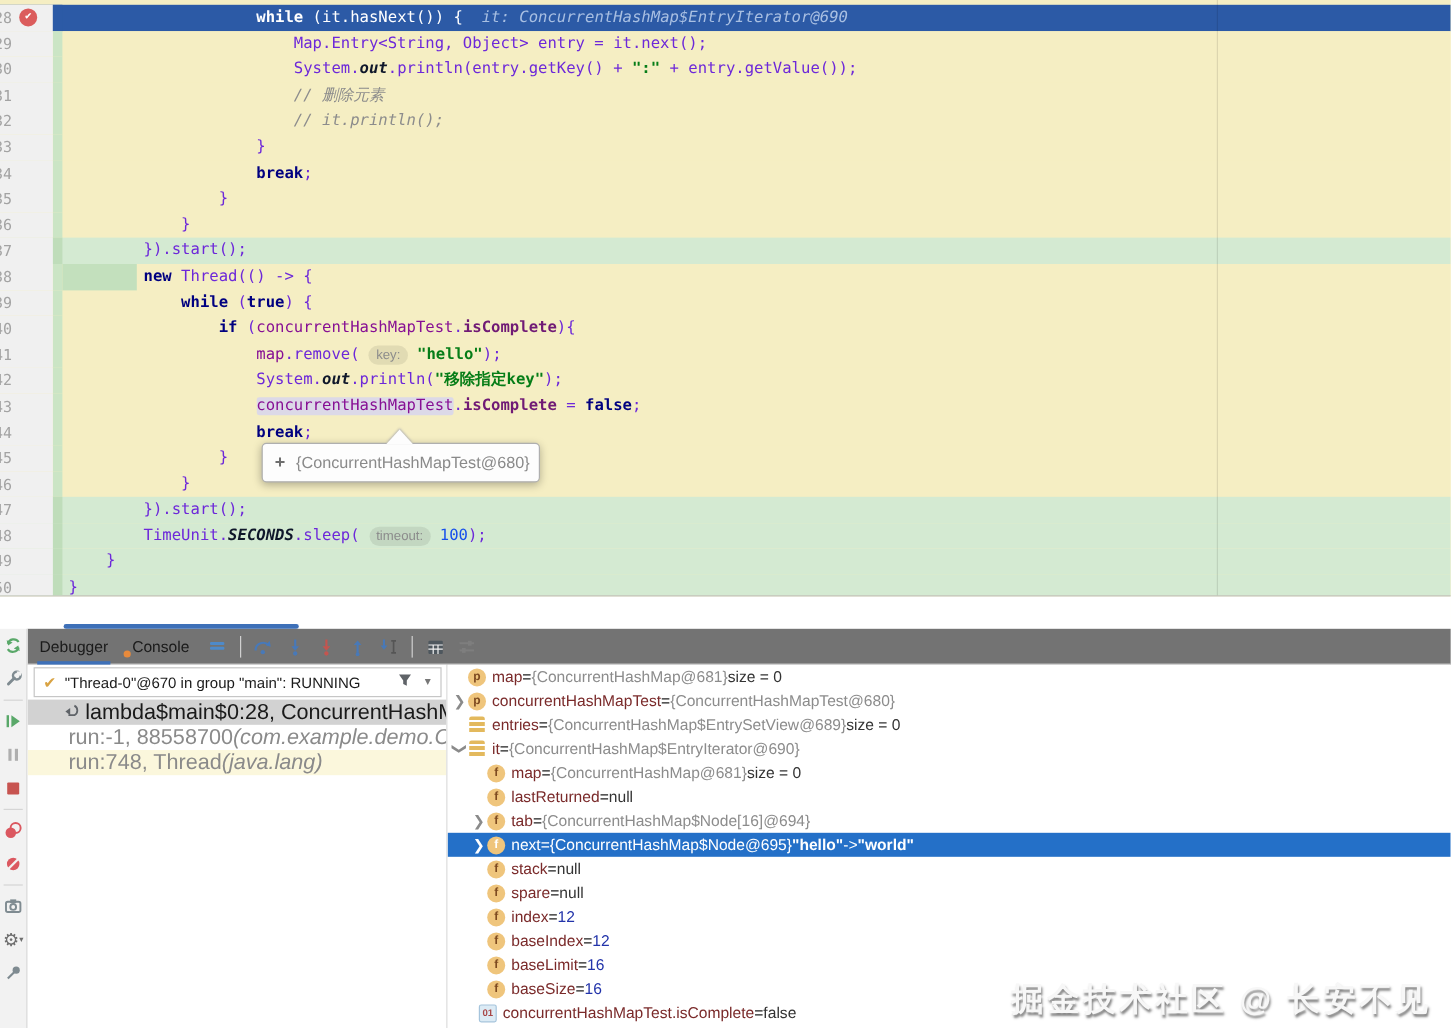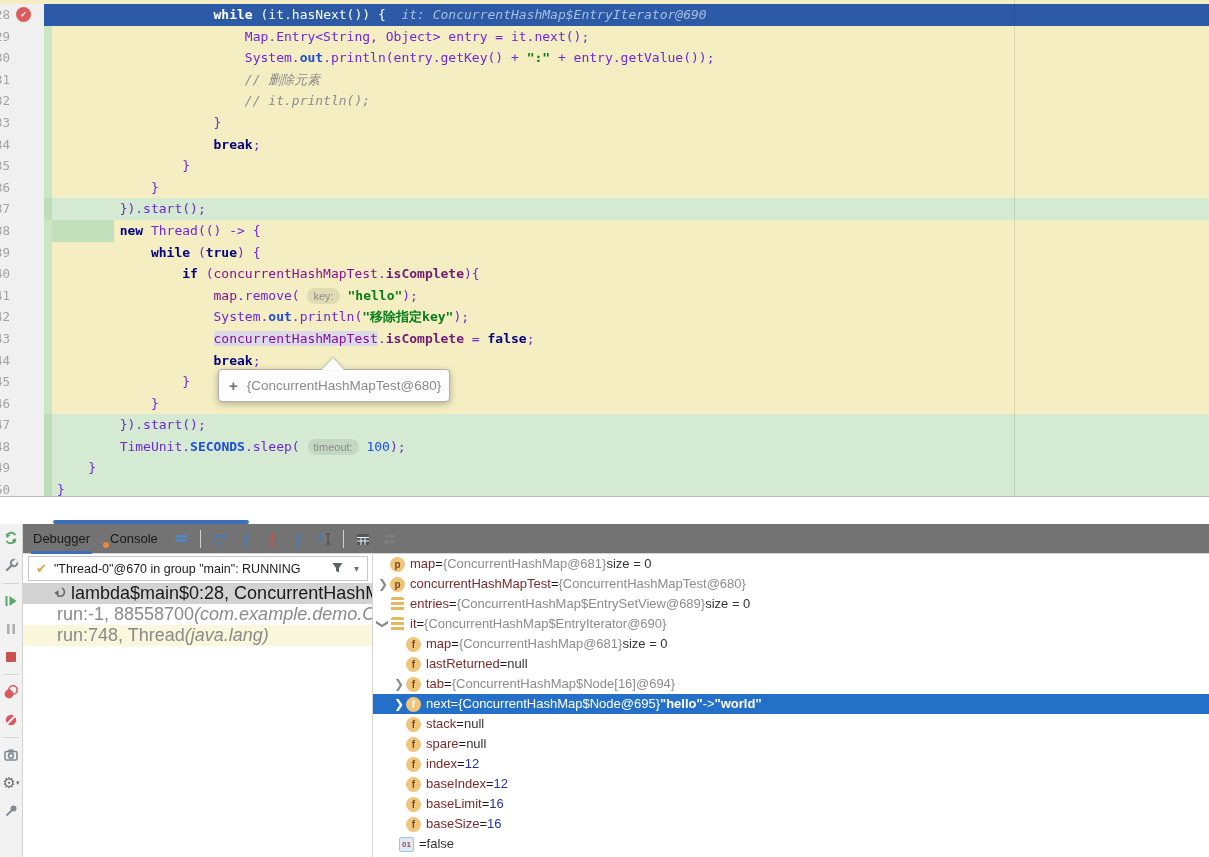--- a/index.html
+++ b/index.html
@@ -28,21 +28,21 @@
   .gblock::before { content:""; position:absolute; left:0; top:0; width:62px; height:100%;
                     background:#C3E0BD; }
   .code span { position:relative; }
   .kw  { color:#000080; font-weight:bold; }
   .pl  { color:#6d28d9; }
   .str { color:#067D17; font-weight:bold; }
   .cmt { color:#8C8C8C; font-style:italic; }
   .numlit { color:#1750EB; }
   .fld { color:#871094; }
   .fldb{ color:#701a75; font-weight:bold; }
-  .fldi{ color:#1d4ed8; font-weight:bold; }
+  .fldi{ color:#0f172a; font-style:italic; font-weight:bold; }
   .fldhl{ color:#871094; background:#DCD9E8; border-radius:2px; }
   .hintpill { display:inline-block; color:#8C8C8C; background:rgba(0,0,0,0.08);
         border-radius:8px; padding:0 6px; font-size:11px; line-height:16px;
         font-family:"Liberation Sans",sans-serif; vertical-align:baseline; }
   .dhint { color:#A8BFE2; font-style:italic; }
   .bg-exec .pl, .bg-exec .kw { color:#FFFFFF; }
   #margin-guide { position:absolute; left:1014px; top:0; width:1px; height:497px;
                   background:rgba(0,0,0,0.10); }
   
   #value-tooltip { position:absolute; left:218px; top:369px; width:232px; height:33px;
@@ -590,18 +590,20 @@
       <div class="var-row" style="padding-left: 19px;">
         <span class="vtoggle"></span>
         <span class="vico">f</span>
         <span class="vname">baseSize</span>
         <span class="veq"> = </span>
         <span class="vnum">16</span>
       </div>
       <div class="var-row" style="padding-left: 12px;">
         <span class="vtoggle"></span>
         <span class="vico w01">01</span>
+        <span class="vname">concurrentHashMapTest.isComplete</span>
         <span class="veq"> = </span>
         <span class="vnull">false</span>
       </div>
     </div>
 
+  <div id="watermark">掘金技术社区 @ 长安不见</div>
 </div>
 
 </body></html>

